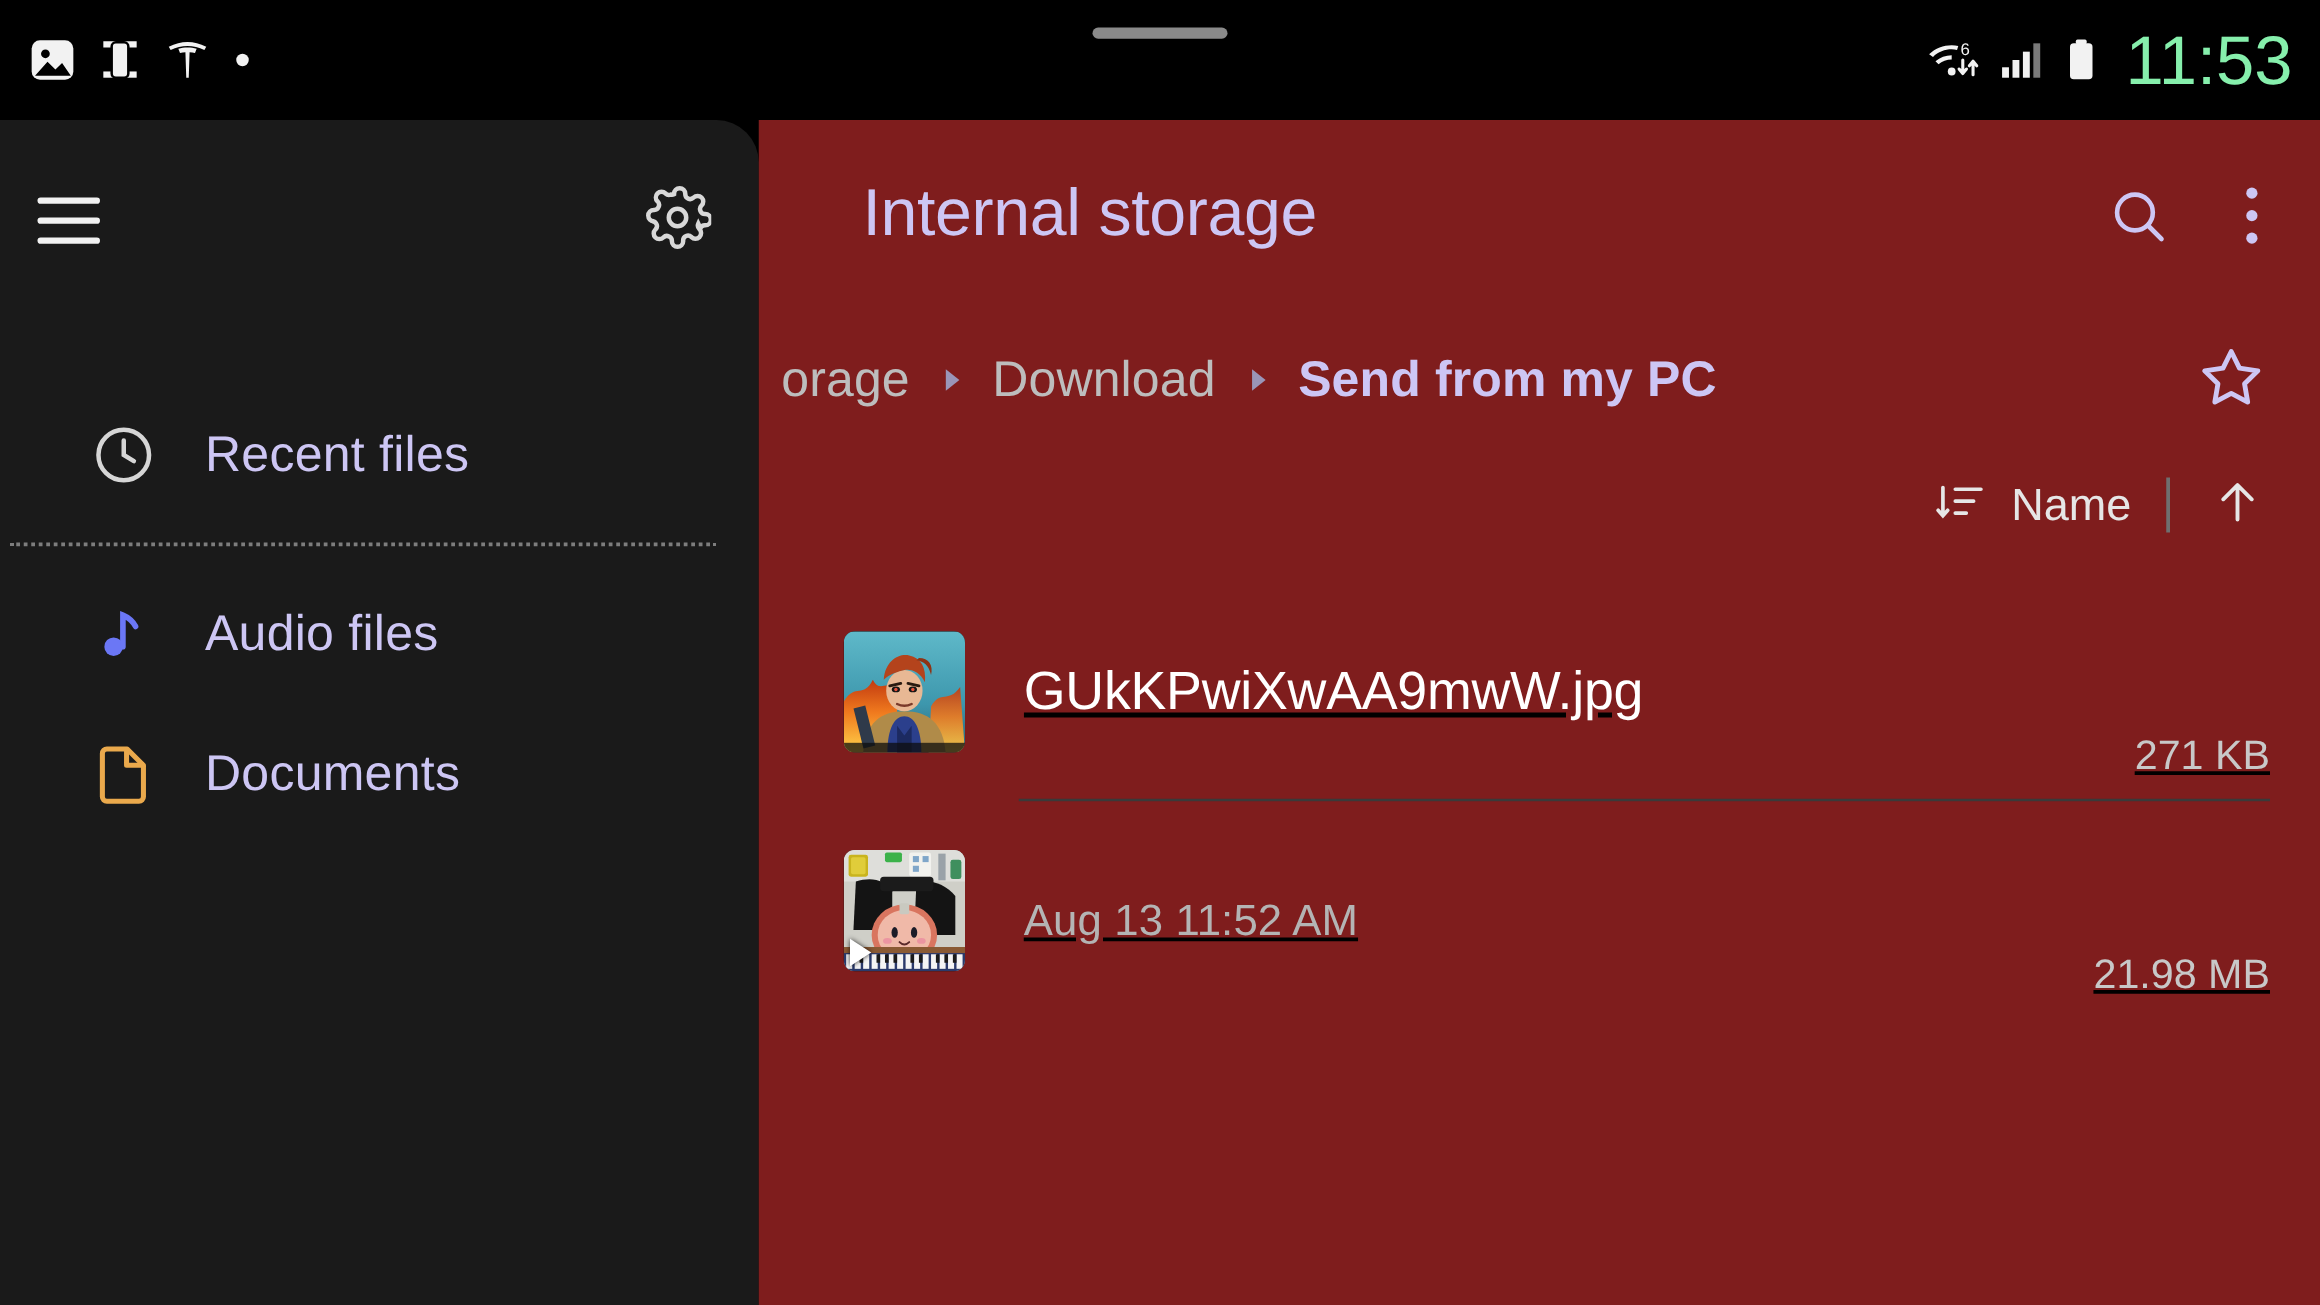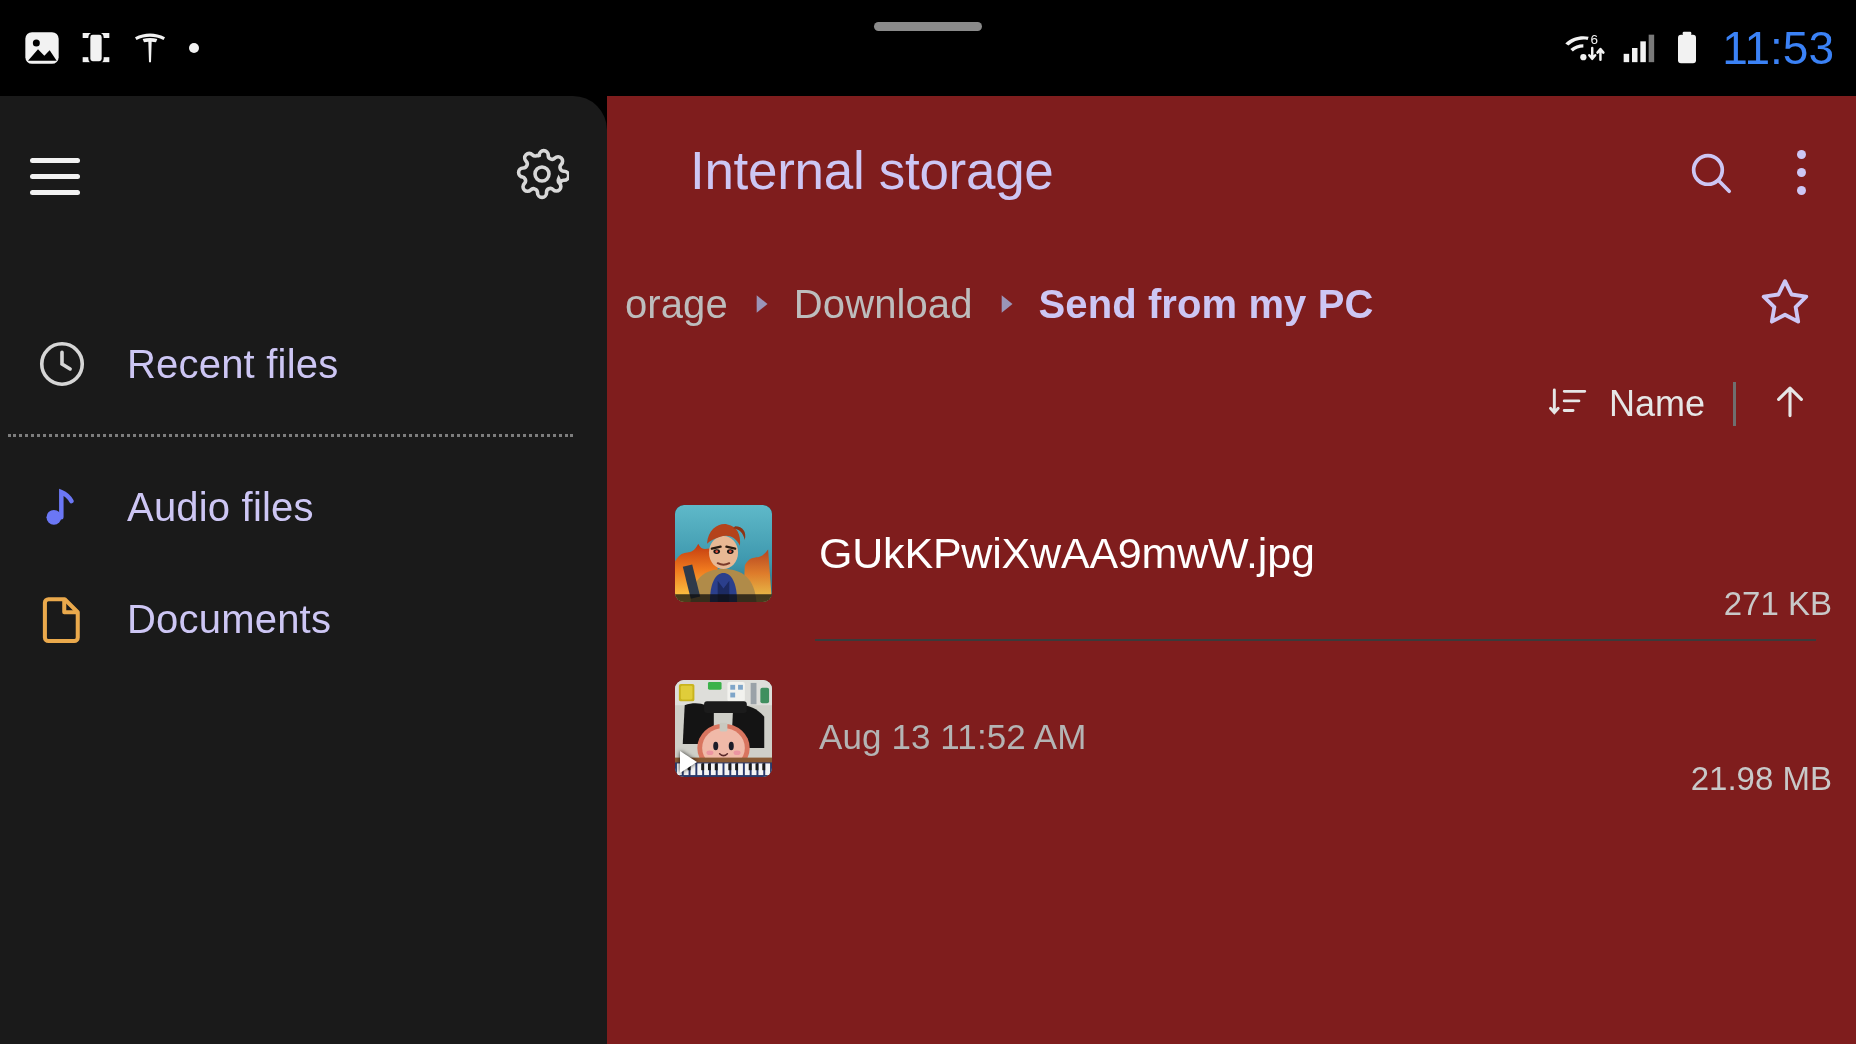--- a/index.html
+++ b/index.html
@@ -13,21 +13,21 @@
   
   #status-bar{
     position:absolute; top:0; left:0; width:1856px; height:96px;
     background:#000; display:flex; align-items:center;
     justify-content:space-between; padding:0 22px;
   }
   #status-left{ display:flex; align-items:center; gap:14px; }
   #status-right{ display:flex; align-items:center; gap:12px; }
   .sicon{ display:block; }
   #status-clock{
-    color:#3b82f6; font-size:46px; font-weight:400; letter-spacing:0px;
+    color:#86efac; font-size:55px; font-weight:400; letter-spacing:0px;
     margin-left:8px; line-height:1;
   }
   #drag-handle{
     position:absolute; left:50%; top:22px; transform:translateX(-50%);
     width:108px; height:9px; border-radius:6px; background:#8a8a8a;
   }
 
   
   #sidebar{
     position:absolute; left:0; top:96px; width:607px; height:948px;
@@ -38,20 +38,21 @@
     display:flex; align-items:center; justify-content:space-between;
     padding:0 38px 0 30px;
   }
   #hamburger{ width:56px; height:56px; display:flex; flex-direction:column;
     justify-content:center; gap:11px; cursor:pointer; }
   #hamburger span{ display:block; height:5px; border-radius:3px; background:#f2f2f2; width:50px; }
 
   .nav-item{
     display:flex; align-items:center; height:112px; padding-left:14px;
     cursor:pointer;
+    margin-left:37px;
   }
   .nav-ico{ width:96px; display:flex; align-items:center; justify-content:center; flex:0 0 96px; }
   .nav-label{
     font-size:40px; color:#cdc6f4; font-weight:400; letter-spacing:0.2px;
     margin-left:17px; white-space:nowrap;
   }
   #nav-divider{
     height:0; border-top:3px dotted #8f8f8f; margin:14px 30px 14px 8px;
     width:565px; opacity:.85;
   }
@@ -103,21 +104,21 @@
   }
   #sort-btn{ display:flex; align-items:center; gap:18px; cursor:pointer; }
   #sort-name{ font-size:36px; color:#e6e6e6; font-weight:400; }
   #sort-divider{ width:3px; height:44px; background:#6f6f6f; margin:0 28px; }
   #sort-dir{ cursor:pointer; padding:0 4px; }
 
   
   #file-list{ position:absolute; left:0; top:370px; width:1249px; }
   .file-row{
     position:relative; display:flex; align-items:center;
-    height:175px; padding-left:68px; padding-right:24px; cursor:pointer;
+    height:175px; padding-left:68px; padding-right:40px; cursor:pointer;text-decoration:underline;
   }
   .thumb{
     width:97px; height:97px; border-radius:9px; overflow:hidden;
     flex:0 0 97px; position:relative; background:#111;
   }
   .file-info{ margin-left:47px; flex:1; min-width:0; }
   .file-name{
     font-size:43px; color:#fff; font-weight:400; line-height:1.08;
     white-space:nowrap; overflow:hidden; text-overflow:ellipsis;
     letter-spacing:-0.2px;

